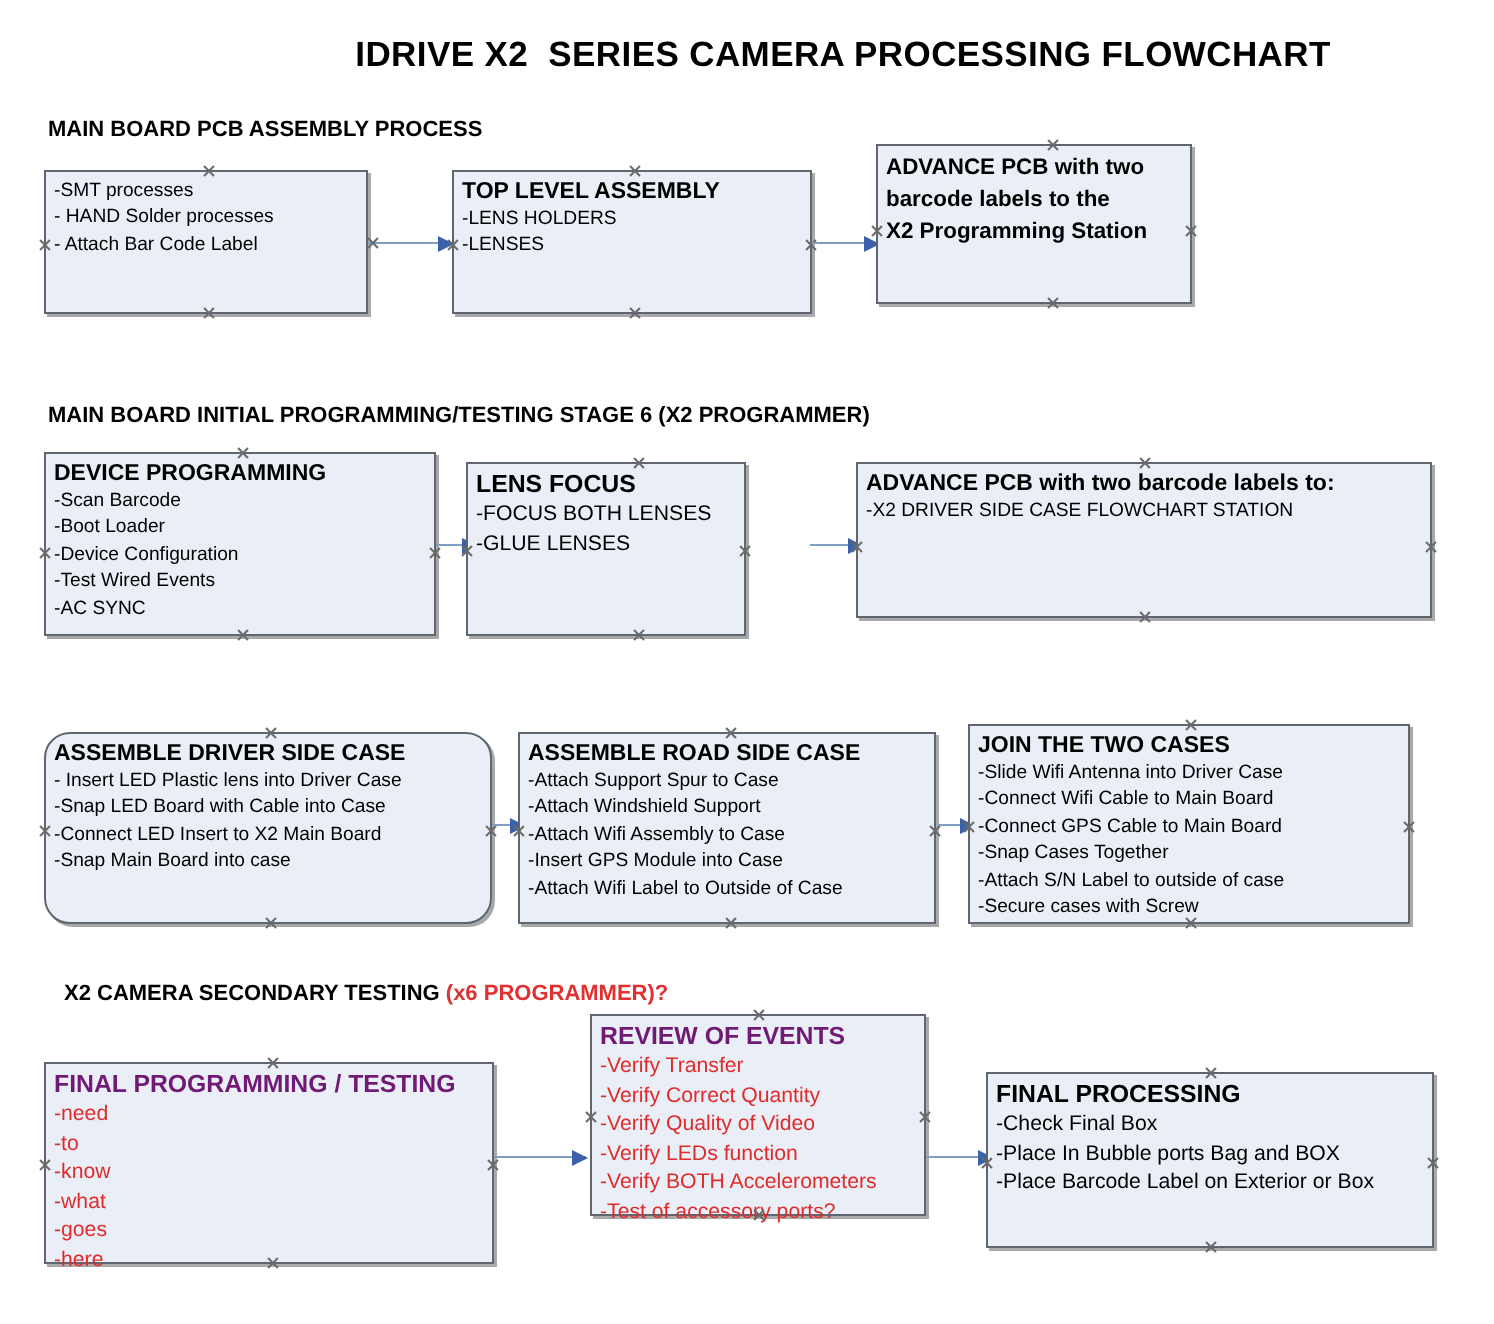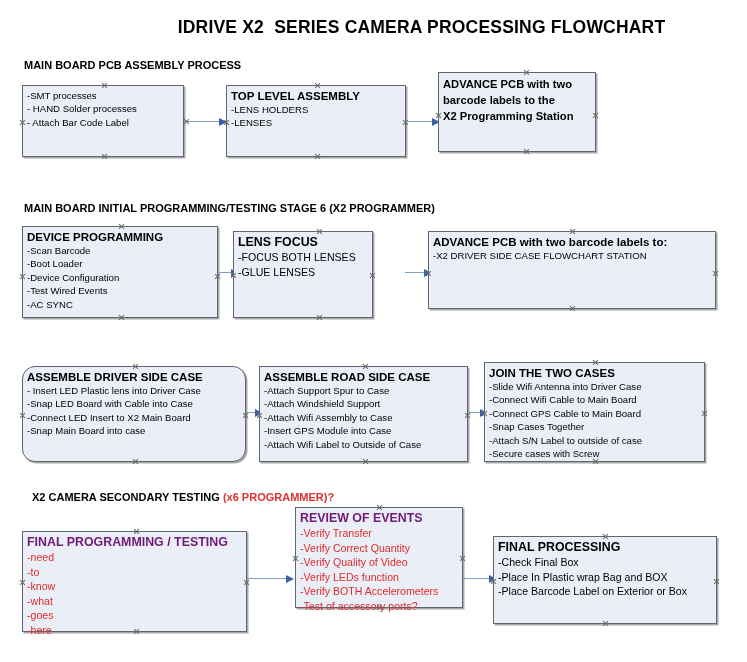--- a/index.html
+++ b/index.html
@@ -234,19 +234,19 @@
   <div class="hx" style="left:80px;top:-4px;"></div>
   <div class="hx" style="left:80px;bottom:-4px;"></div>
   <div class="hx" style="right:-4px;top:47px;"></div>
 </div>
 
 <div class="conn" style="left:463px;top:578px;width:33px;"></div>
 
 <div class="fbox big" style="left:493px;top:536px;width:224px;height:88px;">
   <div class="bt">FINAL PROCESSING</div>
   <div class="bl"> -Check Final Box</div>
-  <div class="bl">-Place In Plastic wrap Bag and BOX</div>
+  <div class="bl">-Place In Bubble ports Bag and BOX</div>
   <div class="bl">-Place Barcode Label on Exterior or Box</div>
   <div class="hx" style="left:-4px;top:41px;"></div>
   <div class="hx" style="left:108px;top:-4px;"></div>
   <div class="hx" style="left:108px;bottom:-4px;"></div>
   <div class="hx" style="right:-4px;top:41px;"></div>
 </div>
 
 </body></html>

